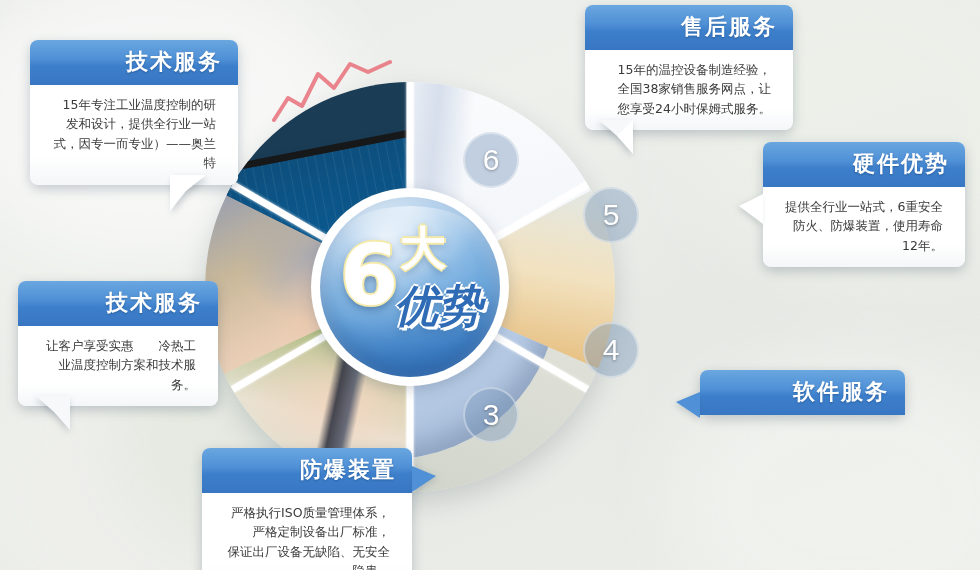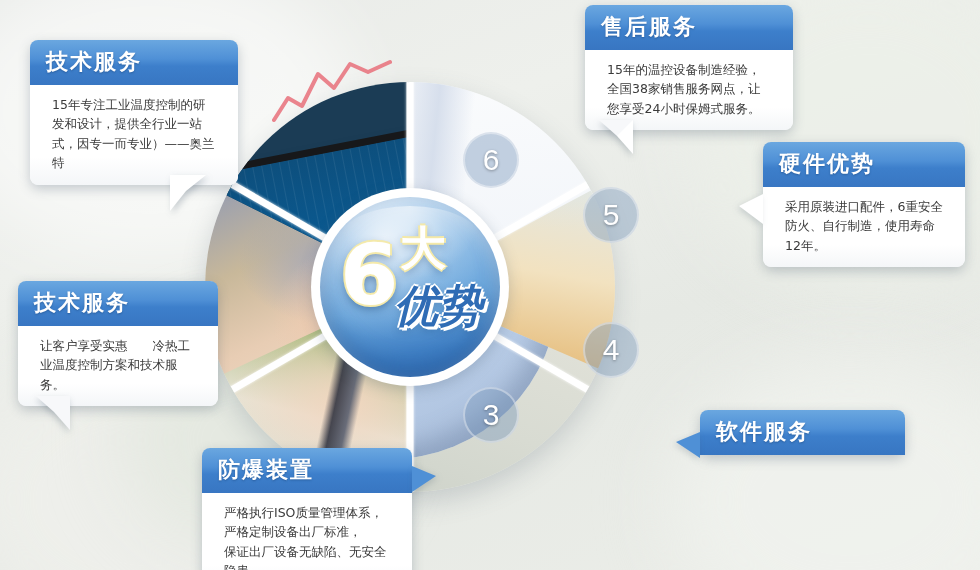--- a/index.html
+++ b/index.html
@@ -257,20 +257,21 @@
       3px 3px 0 #ffffff, 0 4px 9px rgba(20,60,110,.35);
   }
 
   
   .callout {
     position: absolute;
     background: #ffffff;
     border-radius: 9px;
     box-shadow: 0 4px 12px rgba(60,80,100,.28);
     z-index: 20;
+    text-align: right;
   }
   .callout .hd {
     border-radius: 8px 8px 0 0;
     background: linear-gradient(180deg, #6aa7e0 0%, #4f90d6 42%, #3d7fcb 58%, #3876c2 100%);
     color: #ffffff;
     font-size: 22px;
     font-weight: bold;
     letter-spacing: 2px;
     padding: 7px 16px 8px;
     text-shadow: 0 1px 2px rgba(20,60,110,.45);
@@ -315,21 +316,21 @@
   #co-hw .tail-el {
     position: absolute;
     left: -24px; top: 52px;
     width: 0; height: 0;
     border-right: 24px solid #ffffff;
     border-top: 12px solid transparent;
     border-bottom: 18px solid transparent;
     filter: drop-shadow(-2px 2px 3px rgba(60,80,100,.2));
   }
 
-  #co-sw     { left: 700px; top: 370px; width: 205px; margin-top: 40px; }
+  #co-sw     { left: 700px; top: 370px; width: 205px; }
   #co-sw .tail-el {
     position: absolute;
     left: -24px; top: 22px;
     width: 0; height: 0;
     border-right: 24px solid #4f90d6;
     border-top: 10px solid transparent;
     border-bottom: 16px solid transparent;
     filter: drop-shadow(-2px 2px 3px rgba(60,80,100,.2));
   }
 
@@ -444,21 +445,21 @@
   </div>
 
   <div class="callout" id="co-after">
     <div class="hd">售后服务</div>
     <div class="bd">15年的温控设备制造经验，全国38家销售服务网点，让您享受24小时保姆式服务。</div>
     <div class="tail-el"></div>
   </div>
 
   <div class="callout" id="co-hw">
     <div class="hd">硬件优势</div>
-    <div class="bd">采用原装进口配件，6重安全防火、自行制造，使用寿命12年。</div>
+    <div class="bd">提供全行业一站式，6重安全防火、防爆装置，使用寿命12年。</div>
     <div class="tail-el"></div>
   </div>
 
   <div class="callout" id="co-sw">
     <div class="hd">软件服务</div>
     <div class="tail-el"></div>
   </div>
 
   <div class="callout" id="co-tech">
     <div class="hd">技术服务</div>

